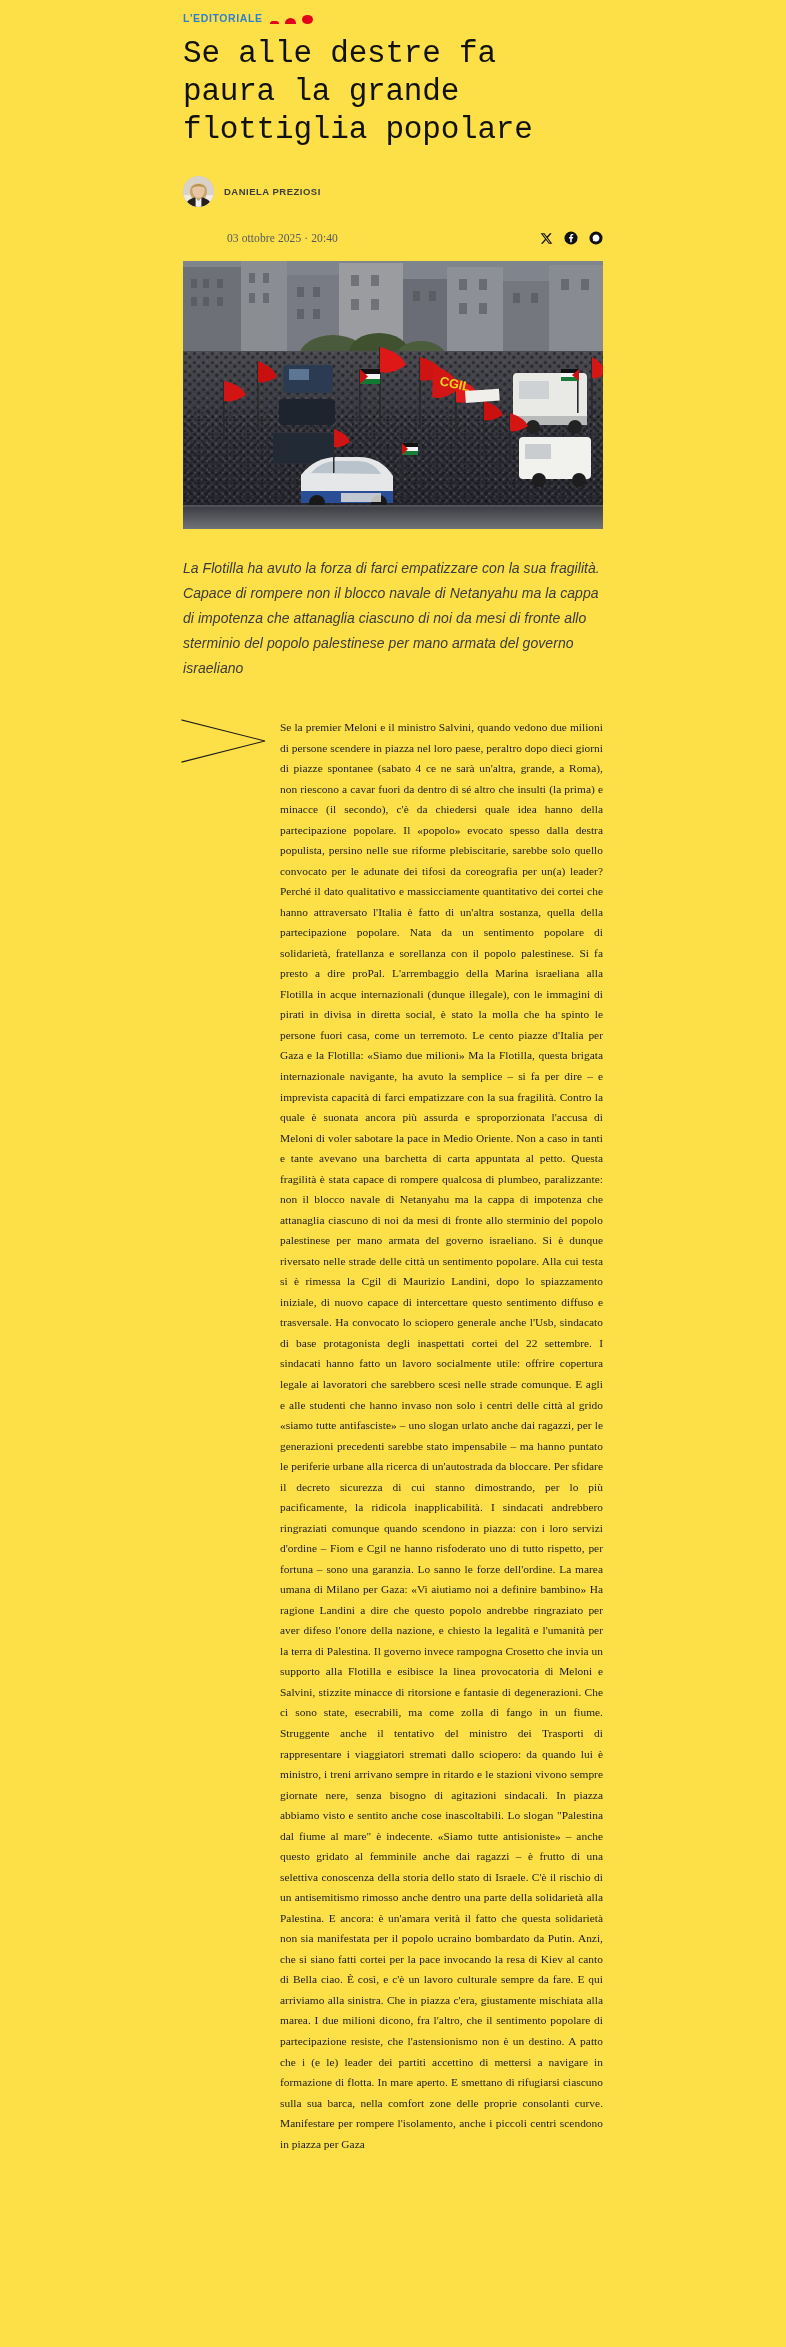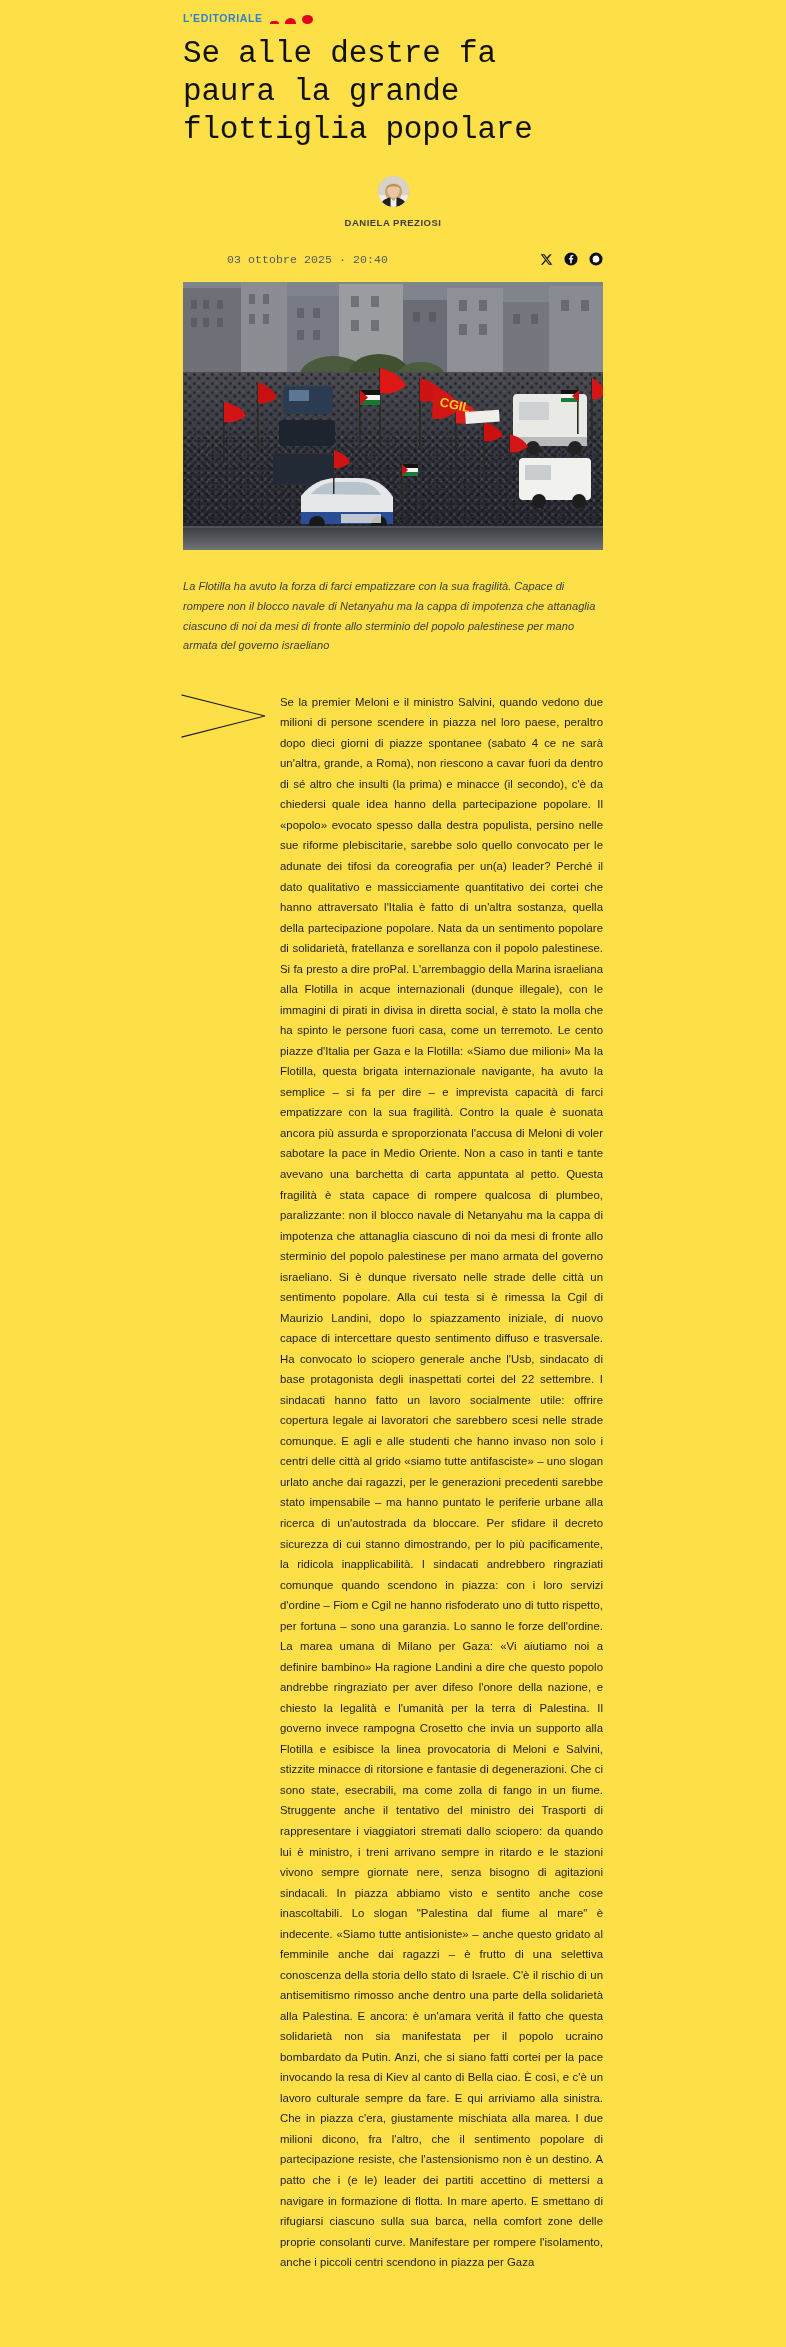--- a/index.html
+++ b/index.html
@@ -60,21 +60,20 @@
     margin:9px 0 0 0;
     letter-spacing:-0.2px;
   }
 
   
   .author-row{
     display:flex;
     align-items:center;
     gap:10px;
     margin-top:28px;
-    flex-direction:column;
   }
   .avatar{
     width:31px;height:31px;border-radius:50%;
     overflow:hidden;
     flex:0 0 auto;
     background:#cfc6bd;
     position:relative;
   }
   .avatar svg{display:block;width:31px;height:31px;}
   .author-name{
@@ -88,21 +87,21 @@
 
   
   .meta-row{
     display:flex;
     align-items:center;
     justify-content:space-between;
     margin-top:22px;
     height:18px;
   }
   .date{
-    font-family:Liberation Mono, monospace;
+    font-family:Liberation Serif, serif;
     font-size:11.5px;
     color:#55585c;
     letter-spacing:0.1px;
     padding-left:44px;
   }
   .share{
     display:flex;
     align-items:center;
     gap:11px;
   }
@@ -118,42 +117,42 @@
     position:relative;
     background:#3a3d42;
   }
   .hero svg{display:block;width:420px;height:268px;}
 
   
   .caption{
     margin-top:27px;
     font-family:"Liberation Sans", sans-serif;
     font-style:italic;
-    font-size:11px;
+    font-size:14px;
     line-height:1.78;
     color:#3b3b3b;
     letter-spacing:0.05px;
   }
 
   
   .body-block{
     margin-top:36px;
     position:relative;
   }
   .arrow{
     position:absolute;
     left:-2px;
     top:2px;
     width:86px;
     height:44px;
     pointer-events:none;
   }
   .body-text{
     margin-left:97px;
-    font-family:Liberation Sans, sans-serif;
+    font-family:Liberation Serif, serif;
     font-size:11.4px;
     line-height:1.80;
     color:#1c1c1c;
     text-align:justify;
     letter-spacing:0.02px;
   }
   .body-text p{margin:0;}
 </style>
 </head>
 <body>

